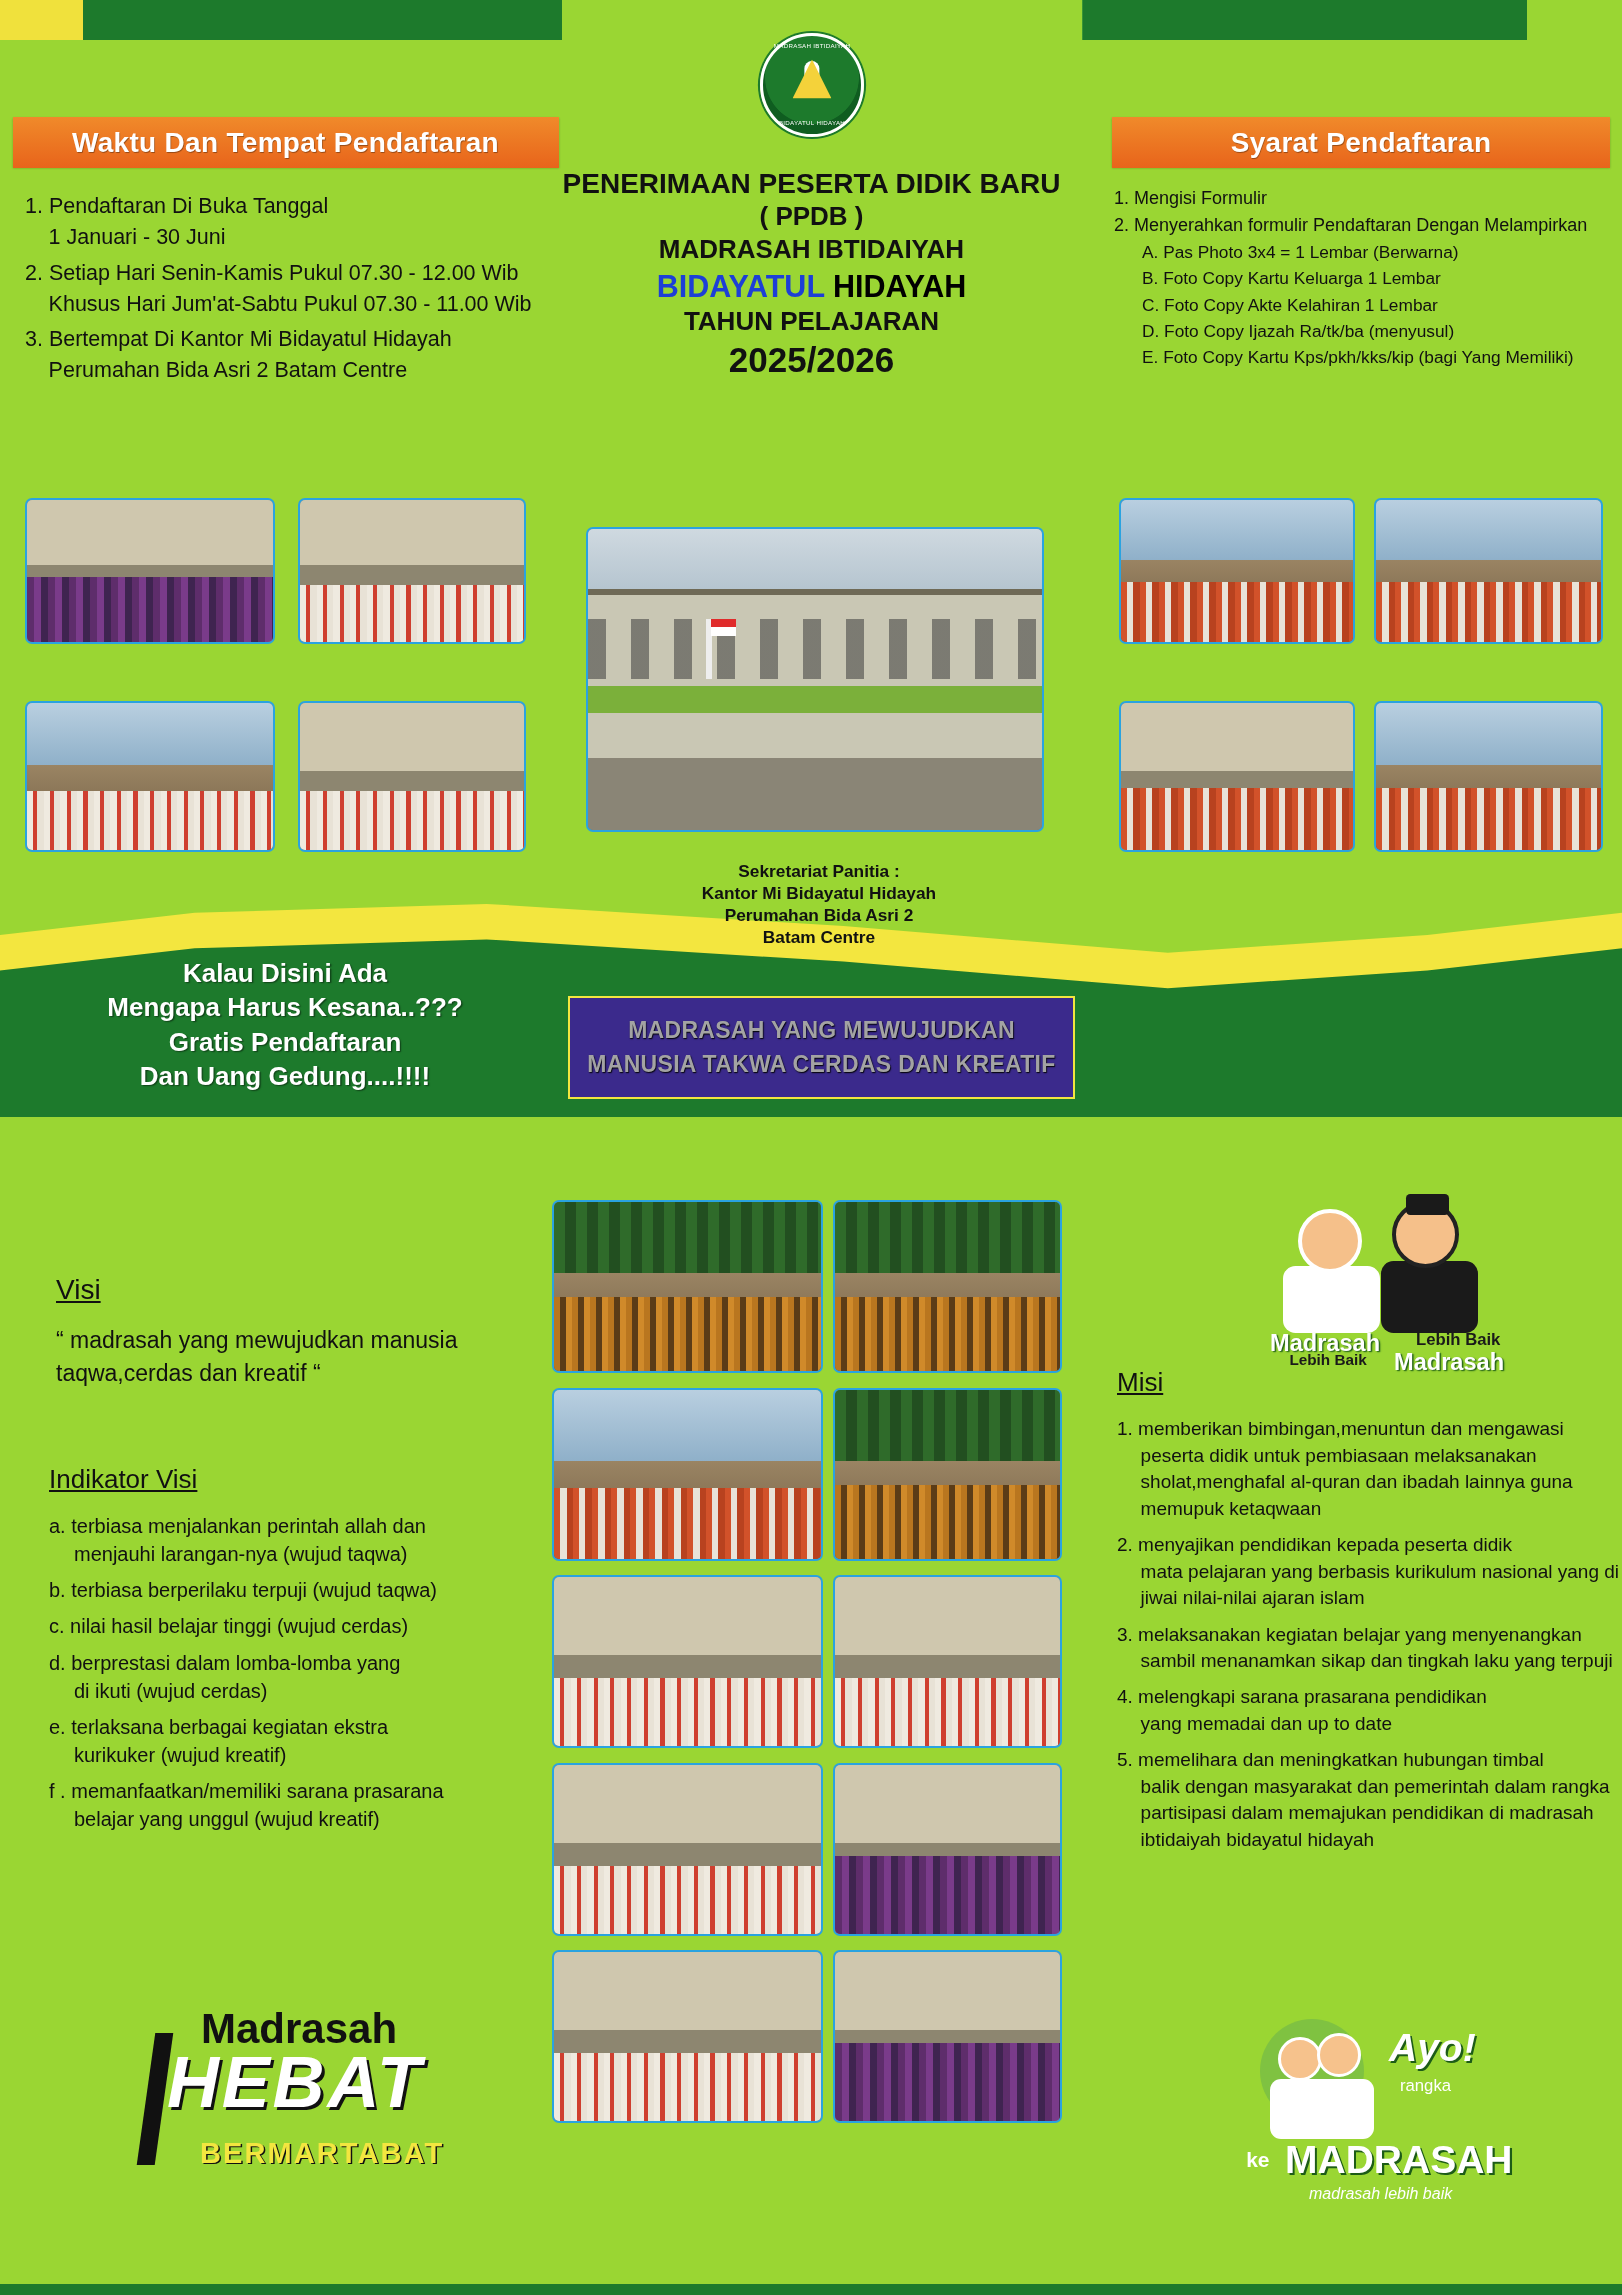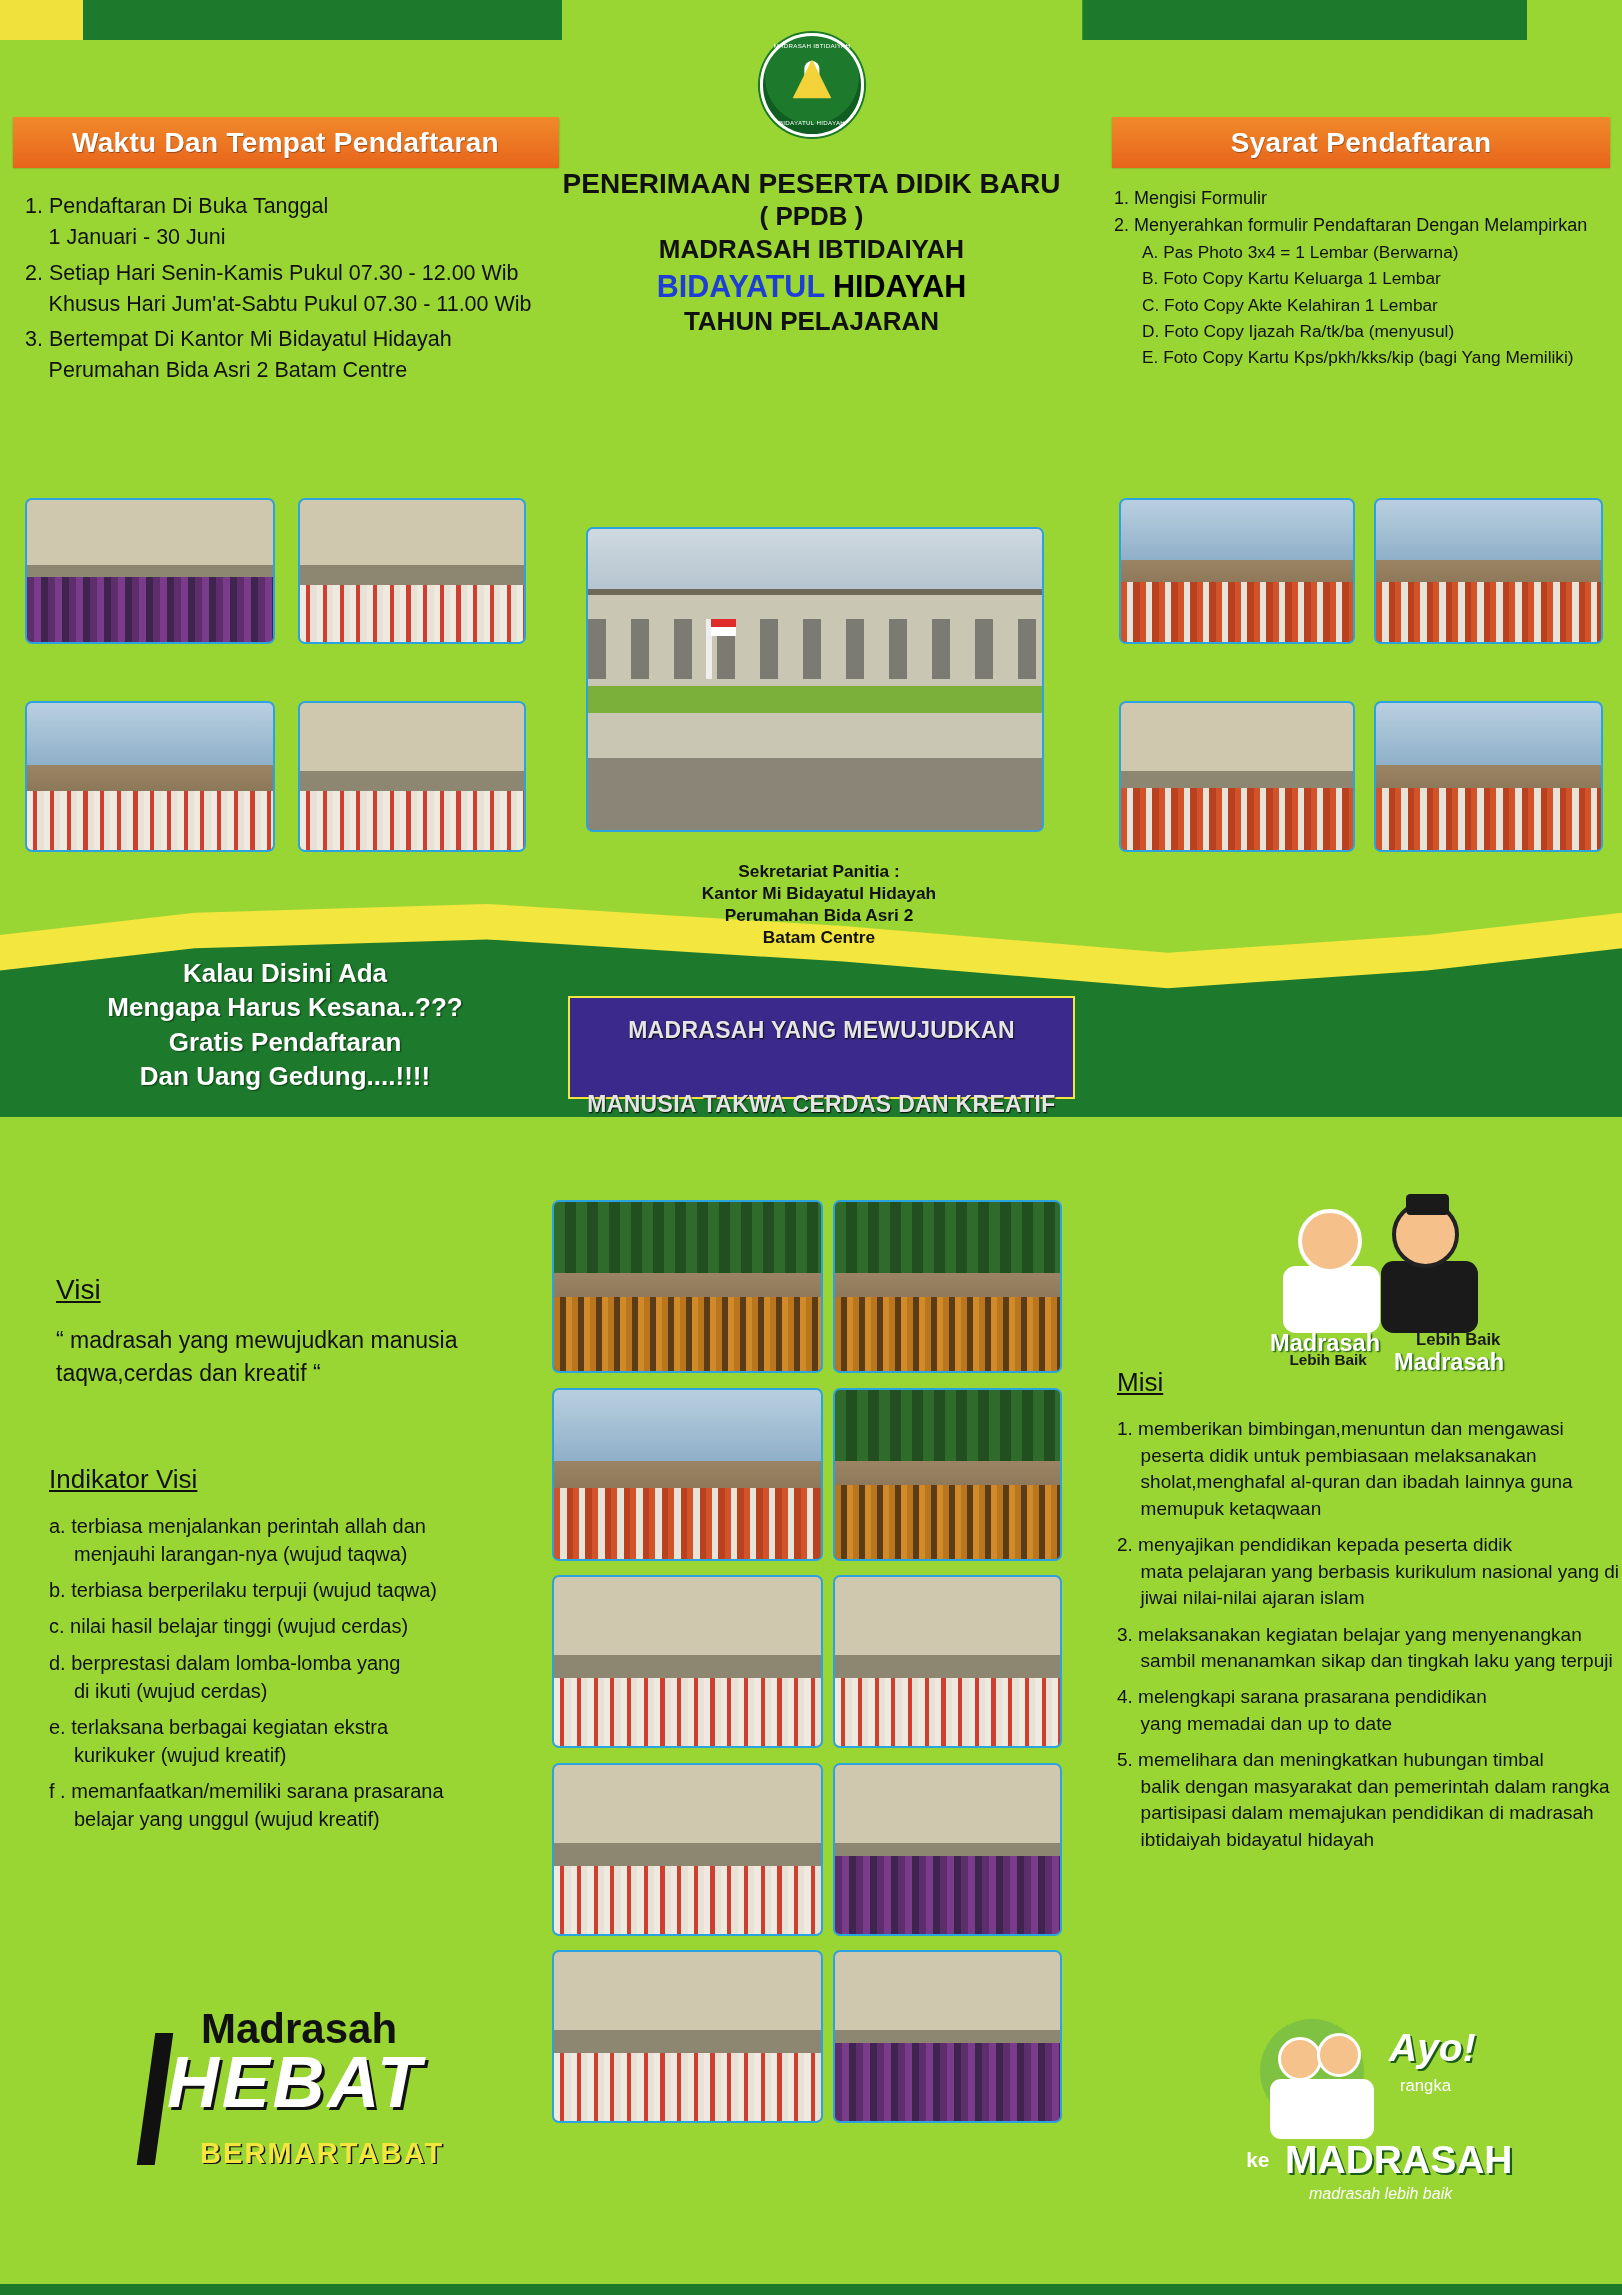--- a/index.html
+++ b/index.html
@@ -110,22 +110,22 @@
   .sekret{position:absolute;left:583px;top:860px;width:472px;text-align:center;color:#111;
     font-size:17.3px;line-height:1.28;font-weight:bold;z-index:5;}
 
   .slogan-left{position:absolute;left:42px;top:956px;width:486px;text-align:center;z-index:6;}
   .slogan-left div{font-size:26px;font-weight:bold;color:#fff;line-height:1.32;
     text-shadow:1.4px 1.4px 1.4px rgba(0,0,0,.45);}
 
   .center-purple{position:absolute;left:568px;top:996px;width:507px;height:103px;
     background:#3b2a8c;border:2.1px solid #f3e63f;box-sizing:border-box;z-index:6;
     display:flex;flex-direction:column;align-items:center;justify-content:center;}
-  .center-purple div{color:#e5e5e5;font-size:23px;font-weight:bold;line-height:1.45;
-    letter-spacing:0.3px;text-shadow:0.7px 0.7px 1.4px #000;margin-top:40px;}
+  .center-purple div{color:#a3a3a3;font-size:23px;font-weight:bold;line-height:1.45;
+    letter-spacing:0.3px;text-shadow:0.7px 0.7px 1.4px #000;}
 
   .contact{position:absolute;left:1117px;top:971px;width:500px;z-index:6;}
   .contact .ctitle{font-size:30.5px;font-weight:bold;color:#ff2fb0;line-height:1.1;
     text-shadow:1.4px 1.4px 1.4px rgba(0,0,0,.5);}
   .contact .row{display:flex;justify-content:space-between;font-size:24px;font-weight:bold;
     color:#fff;line-height:1.3;text-shadow:0.7px 0.7px 1.4px rgba(0,0,0,.5);}
   .contact .row .nm{width:208px;}
 
   
   .visi{position:absolute;left:56px;top:1235px;width:500px;color:#111;margin-top:39px;}
@@ -210,20 +210,21 @@
   </div>
 
   <div class="center-title">
     <div class="l1">PENERIMAAN PESERTA DIDIK BARU</div>
     <div class="l2">( PPDB )</div>
     <div class="l3">MADRASAH IBTIDAIYAH</div>
     <div class="l4">
       <span class="a">BIDAYATUL </span><span class="b">HIDAYAH</span>
     </div>
     <div class="l5">TAHUN PELAJARAN</div>
+    <div class="l6">2025/2026</div>
   </div>
 
   <div class="left-col">
     <ol>
       <li>
         <span>1. Pendaftaran Di Buka Tanggal</span>
         <span class="sub">1 Januari - 30 Juni</span>
       </li>
       <li>
         <span>2. Setiap Hari Senin-Kamis Pukul 07.30 - 12.00 Wib</span>

